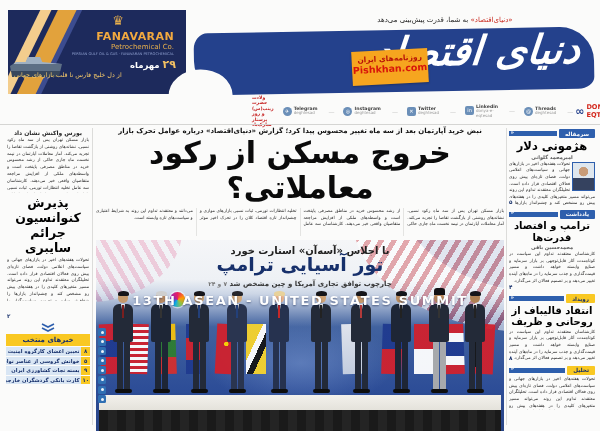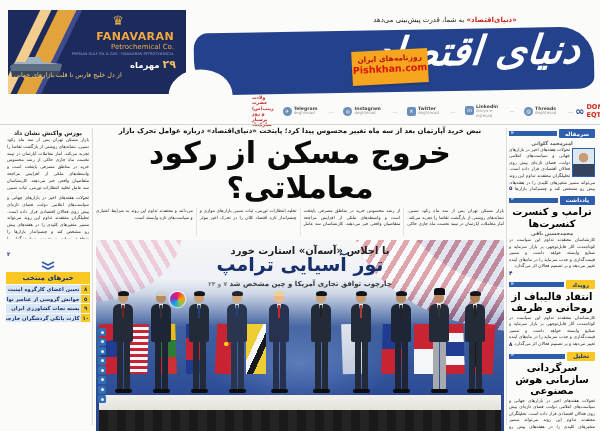--- a/index.html
+++ b/index.html
@@ -15,21 +15,21 @@
   .ad-brand{position:absolute;top:20px;right:12px;color:#f2a93f;font-weight:bold;font-size:11px;letter-spacing:.4px;direction:ltr;}
   .ad-brand-sub{position:absolute;top:33px;right:12px;color:#e9b04c;font-size:7px;direction:ltr;}
   .ad-tag{position:absolute;top:42px;right:12px;color:#8fa0d0;font-size:3.6px;direction:ltr;}
   .ad-date{position:absolute;top:48px;right:10px;font-size:8.5px;color:#fff;font-weight:bold;text-align:right;}
   .ad-date b{color:#f2c063;font-size:11px;}
   .ad-line1{position:absolute;top:61px;right:6px;left:6px;text-align:left;color:#f5c96a;font-size:6.4px;font-weight:normal;}
   .ad-line2{position:absolute;bottom:3px;right:6px;left:6px;background:#f7f6f0;color:#1d2a5c;font-size:6.4px;font-weight:bold;text-align:center;padding:1.5px 0;}
 
   
   .slogan{position:absolute;top:16px;left:310px;width:270px;text-align:center;font-size:7px;}
-  .slogan .brand{color:#c8251b;font-weight:bold;margin-top:7px;}
+  .slogan .brand{color:#c8251b;font-weight:normal;margin-top:7px;}
   .slogan .rest{color:#222;}
   .banner{position:absolute;top:30px;left:194px;width:400px;height:62px;background:#24418c;border-radius:14px 34px 16px 34px/16px 34px 12px 34px;transform:rotate(-1deg);}
   .banner::before{content:"";position:absolute;left:-26px;bottom:-26px;width:64px;height:52px;background:#fbfbfa;border-radius:50%;}
   .banner-text{position:absolute;right:14px;top:-1px;color:#fff;font-size:40px;font-weight:bold;font-style:italic;letter-spacing:-3px;transform:skewX(-6deg);white-space:nowrap;}
   .ph-badge{position:absolute;top:50px;left:352px;width:76px;height:34px;background:#f6a51f;transform:rotate(-3deg);text-align:center;z-index:3;box-shadow:0 1px 2px rgba(0,0,0,.25);}
   .ph-badge .b1{color:#b71208;font-weight:bold;font-size:7.5px;margin-top:4px;}
   .ph-badge .b2{color:#d8160a;font-weight:bold;font-size:9.5px;direction:ltr;}
 
   
   .social{position:absolute;top:102px;left:6px;width:592px;height:18px;display:flex;align-items:center;direction:ltr;}
@@ -190,20 +190,21 @@
     </div>
   </div>
   <div class="topline"></div>
 
   <div class="vdiv" style="left:92px"></div>
   <div class="vdiv" style="left:506px"></div>
 
   <div class="left-col">
     <div class="l-kicker">بورس واکنش نشان داد</div>
     <div class="l-body h56">بازار مسکن تهران پس از سه ماه رکود نسبی، نشانه‌های روشنی از بازگشت تقاضا را تجربه می‌کند. آمار معاملات آپارتمان در نیمه نخست ماه جاری حاکی از رشد محسوس خرید در مناطق مصرفی پایتخت است و واسطه‌های ملکی از افزایش مراجعه متقاضیان واقعی خبر می‌دهند. کارشناسان سه عامل تخلیه انتظارات تورمی، ثبات نسبی بازارهای موازی و چشم‌انداز تازه اقتصاد کلان را در تحرک اخیر موثر می‌دانند و معتقدند تداوم این روند به شرایط اعتباری و سیاست‌های تازه وابسته است.</div>
+    <div class="l-title">پذیرش کنوانسیون جرائم سایبری</div>
     <div class="l-body h44">تحولات هفته‌های اخیر در بازارهای جهانی و سیاست‌های اعلامی دولت، فضای تازه‌ای پیش روی فعالان اقتصادی قرار داده است. تحلیلگران معتقدند تداوم این روند می‌تواند مسیر متغیرهای کلیدی را در هفته‌های پیش رو مشخص کند و چشم‌انداز بازارها را شفاف‌تر سازد و تصمیم سیاست‌گذار را دقیق‌تر کند.</div>
     <div class="l-ref-line"><span class="ref">۲</span></div>
     <div class="chev">
       <svg width="16" height="9" viewBox="0 0 16 9">
           <polyline points="2,1 8,4 14,1" fill="none" stroke="#2e5fad" stroke-width="1.6"></polyline>
           <polyline points="2,5 8,8 14,5" fill="none" stroke="#2e5fad" stroke-width="1.6"></polyline>
         </svg>
     </div>
     <div class="sel-head">خبرهای منتخب</div>
 
@@ -220,40 +221,41 @@
         <span class="news-title">بسته نجات کشاورزی ایران</span>
       </div>
     <div class="news-row">
         <span class="news-num">۱۰</span>
         <span class="news-title">کارت بانکی گردشگران خارجی</span>
       </div>
 
   </div>
 
   <div class="center-col">
-    <div class="c-kicker">نبض خرید آپارتمان بعد از سه ماه تغییر محسوس پیدا کرد؛ پایتخت «دنیای‌اقتصاد» درباره عوامل تحرک بازار</div>
+    <div class="c-kicker">نبض خرید آپارتمان بعد از سه ماه تغییر محسوس پیدا کرد؛ گزارش «دنیای‌اقتصاد» درباره عوامل تحرک بازار</div>
     <div class="c-headline">خروج مسکن از رکود معاملاتی؟</div>
     <div style="position:relative">
       <div class="c-body">بازار مسکن تهران پس از سه ماه رکود نسبی، نشانه‌های روشنی از بازگشت تقاضا را تجربه می‌کند. آمار معاملات آپارتمان در نیمه نخست ماه جاری حاکی از رشد محسوس خرید در مناطق مصرفی پایتخت است و واسطه‌های ملکی از افزایش مراجعه متقاضیان واقعی خبر می‌دهند. کارشناسان سه عامل تخلیه انتظارات تورمی، ثبات نسبی بازارهای موازی و چشم‌انداز تازه اقتصاد کلان را در تحرک اخیر موثر می‌دانند و معتقدند تداوم این روند به شرایط اعتباری و سیاست‌های تازه وابسته است.</div>
       <span class="ref c-ref">۷</span>
     </div>
 
     <div class="photo">
       <div class="ph-deco-r2"></div>
       <div class="ph-deco-r"></div>
       <div class="ph-deco-l"></div>
       <div class="ph-glow"></div>
 
       <div class="ph-kicker">با اجلاس «آ‌سه‌آن» استارت خورد</div>
       <div class="ph-headline">تور آسیایی ترامپ</div>
       <div class="ph-sub">
         <span>چارچوب توافق تجاری آمریکا و چین مشخص شد</span>
         <span class="sref">۷ و ۲۴</span>
       </div>
       <div class="ph-swirl"></div>
+      <div class="ph-title">13TH ASEAN - UNITED STATES SUMMIT</div>
 
       <div class="flag" style="left:4px;background:linear-gradient(180deg,#ce2030 33%,#1f3a8f 33% 66%,#ce2030 66%);transform:rotate(-3deg)"></div>
       <div class="flag" style="left:32px;background:repeating-linear-gradient(180deg,#d0212e 0 3px,#fff 3px 6px);transform:rotate(2deg)"></div>
       <div class="flag" style="left:60px;background:linear-gradient(180deg,#f4c20d 33%,#2e7d32 33% 66%,#d32f2f 66%);transform:rotate(-2deg)"></div>
       <div class="flag" style="left:90px;background:linear-gradient(180deg,#1f3a8f 28%,#d0212e 28% 72%,#1f3a8f 72%)"></div>
       <div class="flag" style="left:120px;background:radial-gradient(circle at 50% 40%,#ffd600 0 2px,transparent 2.5px),#d0212e;transform:rotate(3deg)"></div>
       <div class="flag" style="left:150px;background:linear-gradient(115deg,#f6d32d 40%,#fff 40% 55%,#151515 55% 70%,#f6d32d 70%)"></div>
       <div class="flag" style="left:246px;background:linear-gradient(180deg,#e8eaf0,#c9d2e2);transform:rotate(-2deg)"></div>
       <div class="flag" style="left:286px;background:linear-gradient(180deg,#1f3a8f 50%,#d0212e 50%);transform:rotate(2deg)"></div>
       <div class="flag" style="left:318px;background:linear-gradient(180deg,#d0212e 50%,#fff 50%)"></div>
@@ -338,34 +340,35 @@
     </div>
   </div>
 
   <div class="right-col">
 
     <div class="r-item">
       <div class="badge-row">
           <span class="pill blue">سرمقاله</span>
           <span class="brow-bar"></span>
         </div>
+      <div class="r-title big">هژمونی دلار</div>
       <div class="r-author">امیرمحمد گلوانی</div>
       <div class="r-body rb44">
         <span class="author-photo"></span>
         <span>تحولات هفته‌های اخیر در بازارهای جهانی و سیاست‌های اعلامی دولت، فضای تازه‌ای پیش روی فعالان اقتصادی قرار داده است. تحلیلگران معتقدند تداوم این روند می‌تواند مسیر متغیرهای کلیدی را در هفته‌های پیش رو مشخص کند و چشم‌انداز بازارها را شفاف‌تر سازد و تصمیم سیاست‌گذار را دقیق‌تر کند.</span>
         <span class="r-ref ref">۵</span>
       </div>
     </div>
 
     <div class="r-item">
       <div class="badge-row">
           <span class="pill blue">یادداشت</span>
           <span class="brow-bar"></span>
         </div>
-      <div class="r-title">ترامپ و کنسرت کنسرت‌ها</div>
+      <div class="r-title">ترامپ و اقتصاد قدرت‌ها</div>
       <div class="r-author">محمدحسین باقی</div>
       <div class="r-body rb40">
         <span>کارشناسان معتقدند تداوم این سیاست در کوتاه‌مدت آثار قابل‌توجهی بر بازار سرمایه و صنایع وابسته خواهد داشت و مسیر قیمت‌گذاری و جذب سرمایه را در ماه‌های آینده تغییر می‌دهد و بر تصمیم فعالان اثر می‌گذارد.</span>
         <span class="r-ref ref">۴</span>
       </div>
     </div>
 
     <div class="r-item">
       <div class="badge-row">
           <span class="pill yellow">رویداد</span>
@@ -376,21 +379,20 @@
         <span>کارشناسان معتقدند تداوم این سیاست در کوتاه‌مدت آثار قابل‌توجهی بر بازار سرمایه و صنایع وابسته خواهد داشت و مسیر قیمت‌گذاری و جذب سرمایه را در ماه‌های آینده تغییر می‌دهد و بر تصمیم فعالان اثر می‌گذارد.</span>
         <span class="r-ref ref">۸</span>
       </div>
     </div>
 
     <div class="r-item">
       <div class="badge-row">
           <span class="pill yellow">تحلیل</span>
           <span class="brow-bar"></span>
         </div>
-      <div class="r-title">سرگردانی سازمانی هوش مصنوعی</div>
       <div class="r-body rb34">
         <span>تحولات هفته‌های اخیر در بازارهای جهانی و سیاست‌های اعلامی دولت، فضای تازه‌ای پیش روی فعالان اقتصادی قرار داده است. تحلیلگران معتقدند تداوم این روند می‌تواند مسیر متغیرهای کلیدی را در هفته‌های پیش رو مشخص کند و چشم‌انداز بازارها را شفاف‌تر سازد و تصمیم سیاست‌گذار را دقیق‌تر کند.</span>
         
       </div>
     </div>
 
   </div>
 </div>
 
 </body></html>

